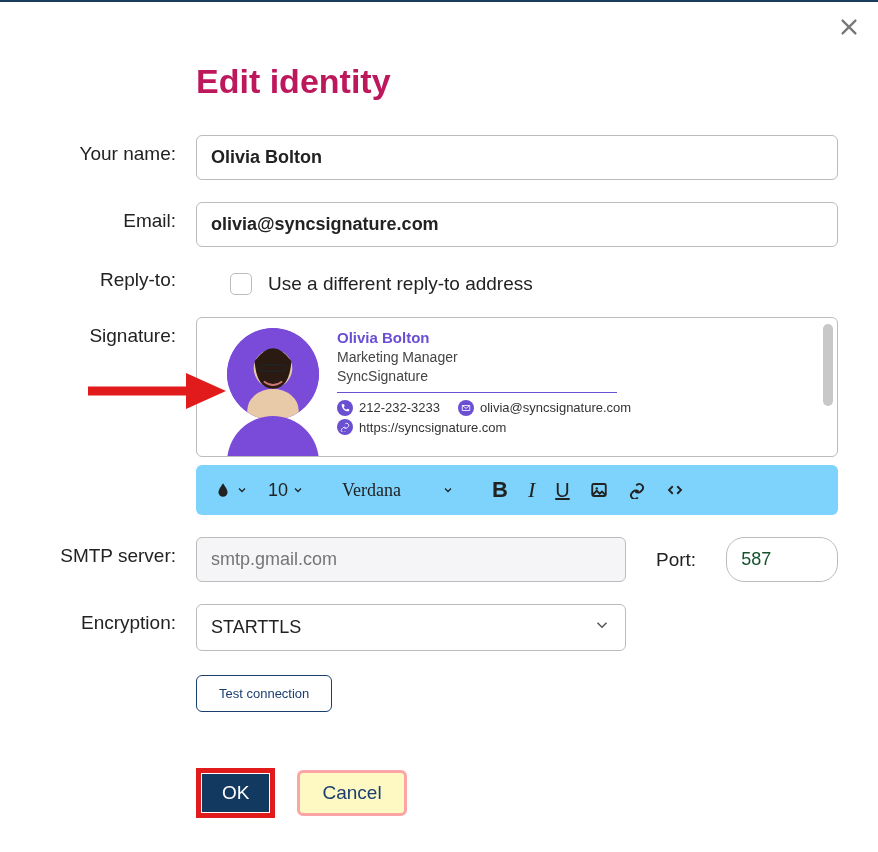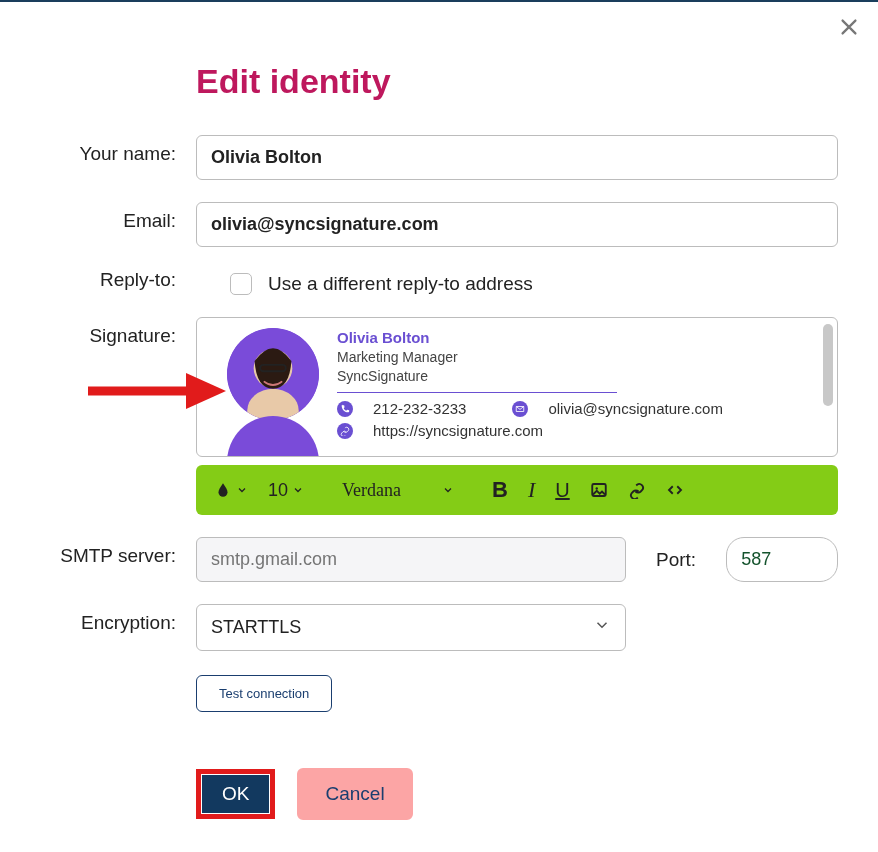--- a/index.html
+++ b/index.html
@@ -112,23 +112,23 @@
   .sig-body { font-size: 14px; line-height: 1.35; }
   .sig-name { color: #6a4fd2; font-weight: 700; font-size: 15px; }
   .sig-role, .sig-company { color: #444; }
   .sig-divider {
     border: none;
     border-top: 1.5px solid #6a4fd2;
     width: 280px;
     margin: 6px 0 6px 0;
   }
   .sig-line {
-    display: flex; align-items: center; gap: 20px;
+    display: flex; align-items: center; gap: 6px;
     margin-bottom: 2px;
-    font-size: 15px;
+    font-size: 13px;
     color: #333;
   }
   .sig-icon {
     width: 16px; height: 16px; border-radius: 50%;
     background: #6a4fd2;
     display: inline-flex;
     align-items: center;
     justify-content: center;
   }
   .sig-icon svg { width: 10px; height: 10px; fill: #fff; }
@@ -136,21 +136,21 @@
   .arrow {
     position: absolute;
     left: -110px;
     top: 54px;
     width: 140px; height: 40px;
     z-index: 2;
   }
 
   .toolbar {
     margin-top: 8px;
-    background: #84cc16;
+    background: #7dd3fc;
     border-radius: 6px;
     padding: 8px 14px;
     display: flex;
     align-items: center;
     gap: 12px;
   }
   .tb-btn {
     display: inline-flex;
     align-items: center;
     gap: 4px;
@@ -230,22 +230,22 @@
   }
   .btn-primary {
     background: #12395f;
     color: #fff;
     border: none;
     padding: 8px 20px;
     font-size: 19px;
     cursor: pointer;
   }
   .btn-cancel {
-    border: 6px solid #fca5a5;
-    background: #fca5a5;
+    border: 3px solid #fca5a5;
+    background: #fef9c3;
     color: #1a3e6f;
     border-radius: 6px;
     padding: 9px 22px;
     font-size: 19px;
     cursor: pointer;
   }
 </style>
 </head>
 <body>
 

